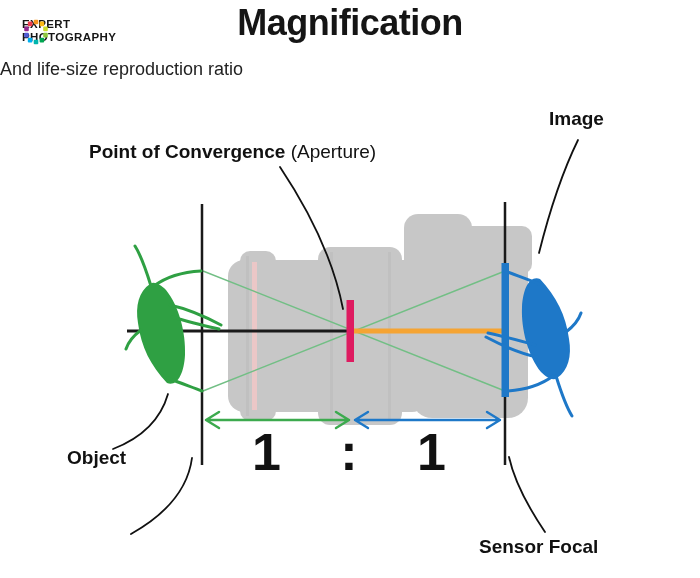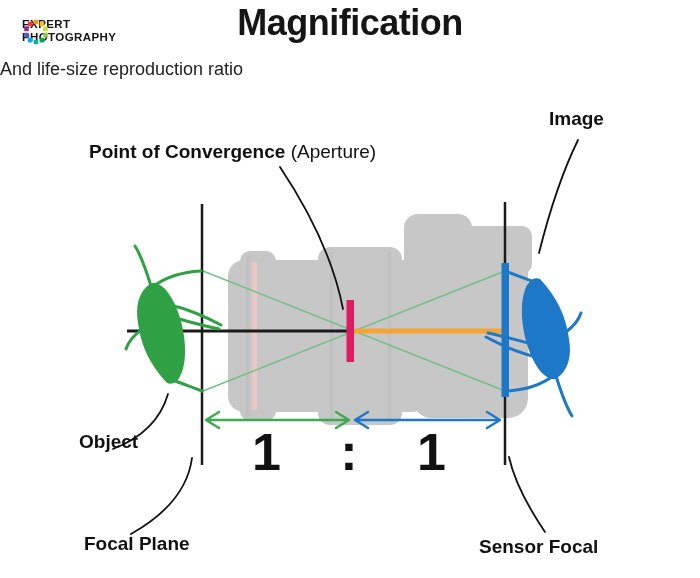--- a/index.html
+++ b/index.html
@@ -12,21 +12,21 @@
   .logo-text{font-size:11.5px;line-height:12.5px;font-weight:800;letter-spacing:.4px;color:#151515;}
   .title{position:absolute;left:0;right:0;top:2px;text-align:center;
          font-size:36px;font-weight:800;letter-spacing:-.5px;color:#151515;}
   .subtitle{position:absolute;left:0;right:0;top:59px;text-align:left;
             font-size:18px;font-weight:400;color:#222;}
   
   .lbl{position:absolute;font-size:19px;font-weight:700;white-space:nowrap;color:#111;}
   .lbl .normal{font-weight:400;}
   .lbl-poc{left:89px;top:141px;}
   .lbl-image{left:549px;top:108px;}
-  .lbl-object{left:67px;top:431px;margin-left:12px;}
+  .lbl-object{left:67px;top:447px;}
   .lbl-focal{left:84px;top:533px;}
   .lbl-sensor{left:479px;top:536px;}
   .ratio{position:absolute;left:252px;top:426px;width:194px;display:flex;
          justify-content:space-between;align-items:center;
          font-size:52px;font-weight:800;color:#111;line-height:1;}
   svg{position:absolute;left:0;top:0;}
   .callout{fill:none;stroke:#111;stroke-width:1.8px;stroke-linecap:round;}
   .plane{stroke-width:2.5px;}
   .axis-black{stroke-width:3px;}
   .ray{stroke-width:1.4px;fill:none;}
@@ -110,21 +110,20 @@
     <path class="callout" d="M131 534 Q186 503 192 458"></path>
     <path class="callout" d="M509 457 Q516 489 545 532"></path>
   </svg>
 
   <div class="lbl lbl-poc">
     <span>Point of Convergence</span>
     <span class="normal">(Aperture)</span>
   </div>
   <div class="lbl lbl-image">Image</div>
   <div class="lbl lbl-object">Object</div>
-  <div class="lbl lbl-focal">Focal Plane</div>
   <div class="lbl lbl-sensor">Sensor Focal</div>
 
   <div class="ratio">
     <span>1</span>
     <span>:</span>
     <span>1</span>
   </div>
 
 </div>
 

